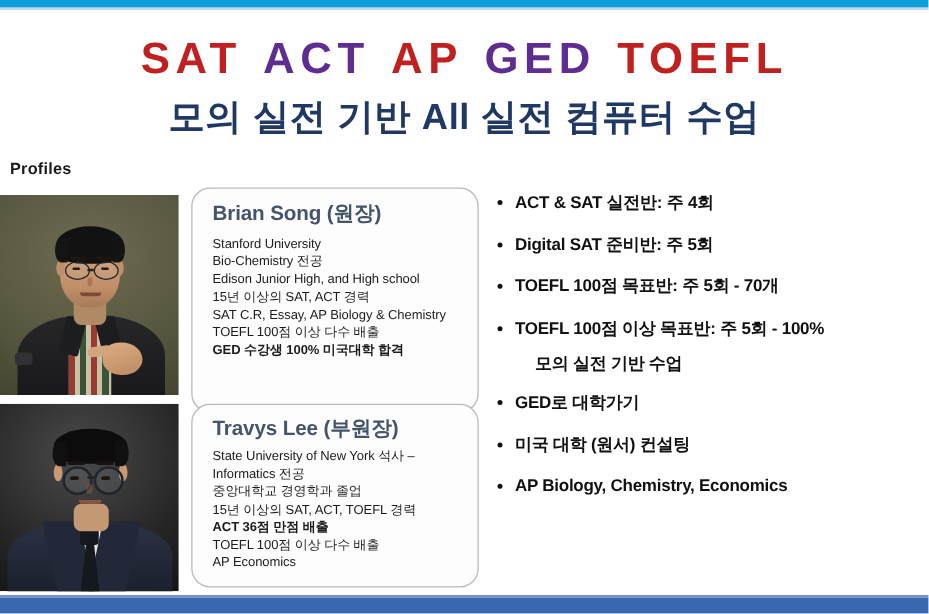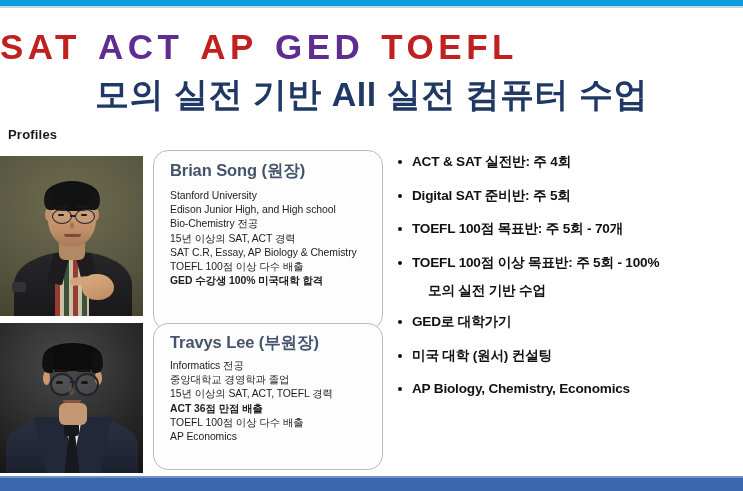--- a/index.html
+++ b/index.html
@@ -41,37 +41,37 @@
     left: 0; bottom: 13px;
     width: 743px; height: 2px;
     background: #6f93c8;
   }
 
   
   .headline {
     position: absolute;
     left: 0; top: 27px;
     width: 743px;
-    text-align: left;
+    text-align: center;
     font-size: 35px;
     font-weight: 700;
     letter-spacing: 4.5px;
     line-height: 40px;
     white-space: nowrap;
   }
   .headline .red    { color: #c0201f; }
   .headline .purple { color: #5f2d91; }
   .headline .sp     { display: inline-block; width: 17px; }
 
   .subheadline {
     position: absolute;
     left: 0; top: 76px;
     width: 743px;
     text-align: center;
-    font-size: 34px;
+    font-size: 29px;
     font-weight: 700;
     color: #1f3864;
     line-height: 36px;
     letter-spacing: 0.5px;
     white-space: nowrap;
   }
 
   
   .profiles-label {
     position: absolute;
@@ -312,32 +312,33 @@
     <div style="position:absolute; left:81px; top:58px; width:7px; height:2.6px; background:#1f1610; border-radius:2px;"></div>
 
     <div style="position:absolute; left:69px; top:64px; width:5px; height:8px; background:rgba(140,98,65,.45); border-radius:40%;"></div>
     <div style="position:absolute; left:63px; top:77px; width:18px; height:3.4px; background:#8a5344; border-radius:0 0 8px 8px;"></div>
   </div>
 
   <div class="card card-1">
     <div class="card-name">Brian Song (원장)</div>
     <div class="card-lines">
       <div class="l">Stanford University</div>
+      <div class="l">Bio-Chemistry 전공</div>
       <div class="l">Edison Junior High, and High school</div>
-      <div class="l">Bio-Chemistry 전공</div>
       <div class="l">15년 이상의 SAT, ACT 경력</div>
       <div class="l">SAT C.R, Essay, AP Biology &amp; Chemistry</div>
       <div class="l">TOEFL 100점 이상 다수 배출</div>
       <div class="l b">GED 수강생 100% 미국대학 합격</div>
     </div>
   </div>
 
   <div class="card card-2">
     <div class="card-name">Travys Lee (부원장)</div>
     <div class="card-lines">
+      <div class="l">State University of New York 석사 –</div>
       <div class="l">Informatics 전공</div>
       <div class="l">중앙대학교 경영학과 졸업</div>
       <div class="l">15년 이상의 SAT, ACT, TOEFL 경력</div>
       <div class="l b">ACT 36점 만점 배출</div>
       <div class="l">TOEFL 100점 이상 다수 배출</div>
       <div class="l">AP Economics</div>
     </div>
   </div>
 
   <div class="bullets">

